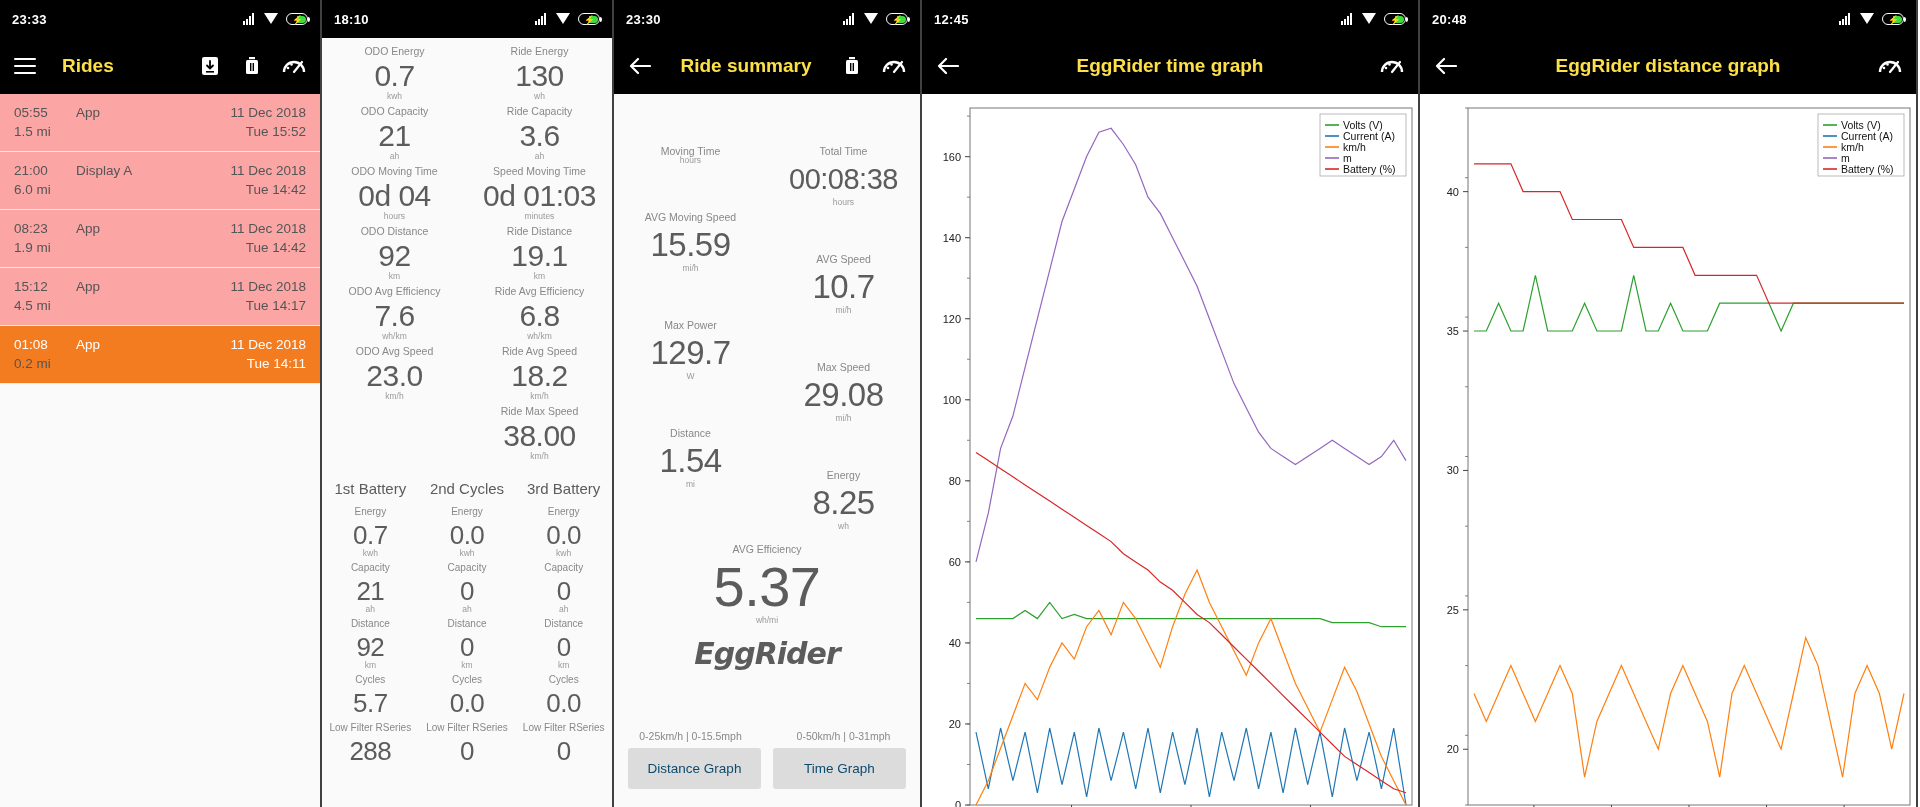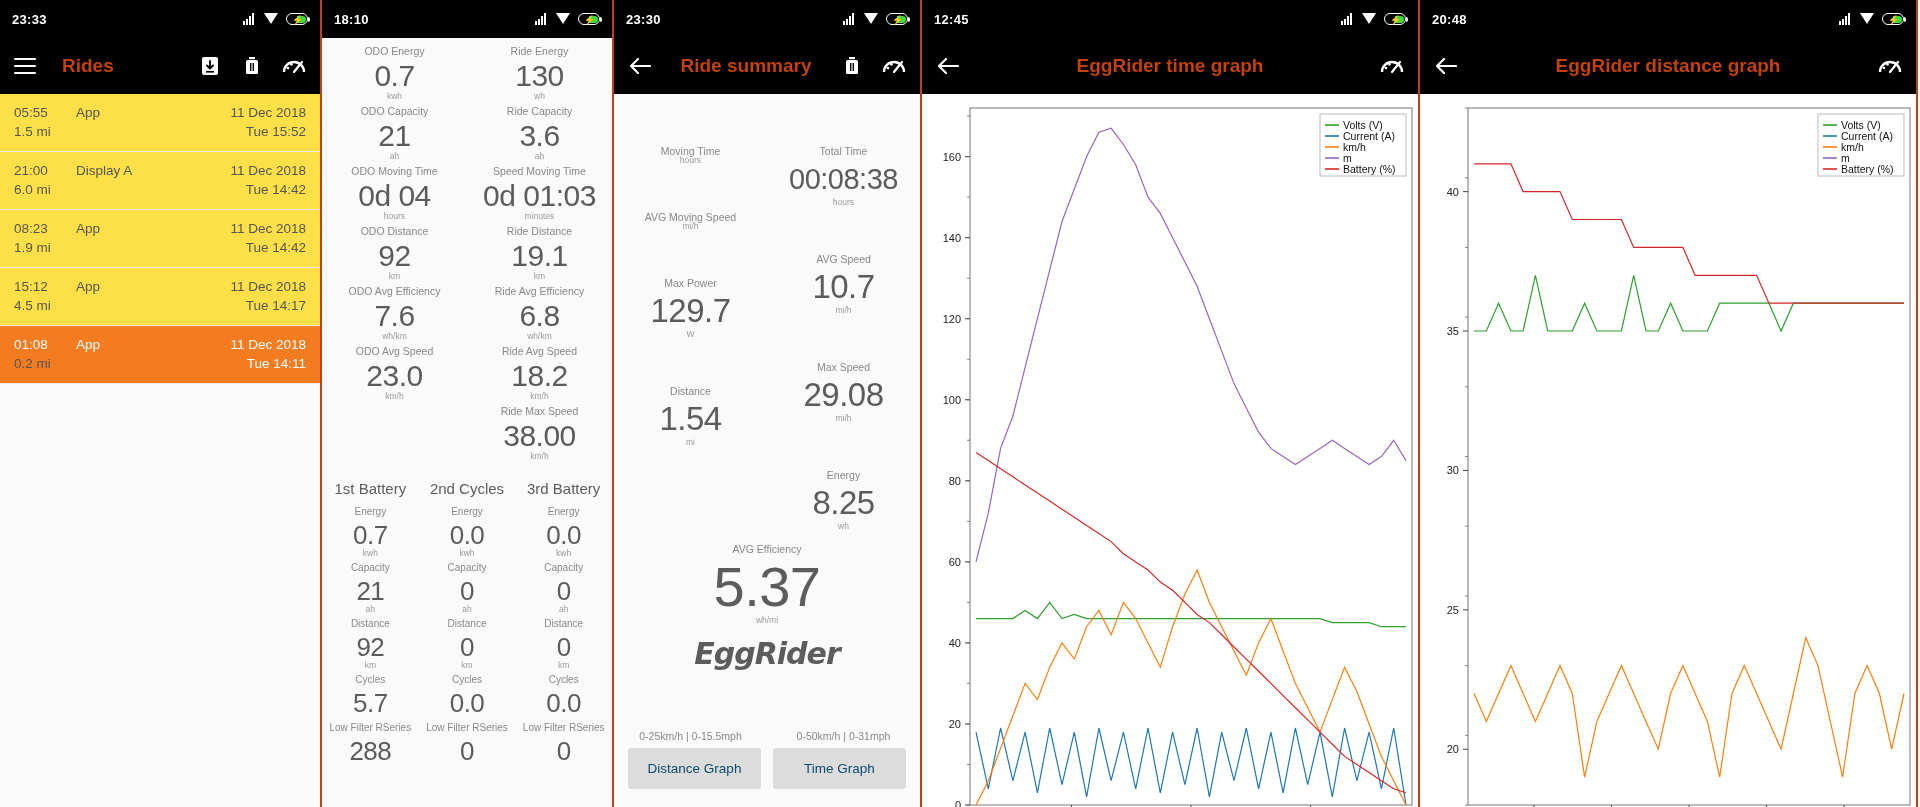--- a/index.html
+++ b/index.html
@@ -1,20 +1,20 @@
 <!DOCTYPE html>
 <html><head>
 <meta charset="utf-8">
 <style>
   * { box-sizing: border-box; margin:0; padding:0; }
   html,body { width:1920px; height:807px; background:#ffffff;
               font-family:"Liberation Sans", sans-serif; overflow:hidden; }
   .screens { display:flex; width:1920px; height:807px; }
   .screen { position:relative; height:807px; background:#fafafa; overflow:hidden;
-            border-right:2px solid #c2410c; }
+            border-right:2px solid #404040; }
   .s1 { width:322px; }
   .s2 { width:292px; }
   .s3 { width:308px; }
   .s4 { width:498px; }
   .s5 { width:498px; }
 
   
   .statusbar { height:38px; background:#000; color:#fff; display:flex;
                align-items:center; padding:0 12px; }
   .sb-time { font-size:13px; font-weight:bold; letter-spacing:.3px; }
@@ -31,36 +31,36 @@
       border-top:11px solid #fff;}
   .ic-batt { width:22px; height:12px; border:1.6px solid #fff; border-radius:6px;
              position:relative; display:flex; align-items:center; }
   .ic-batt::after{content:"";position:absolute;right:-3px;top:3px;width:2px;height:5px;
              background:#fff;border-radius:0 2px 2px 0;}
   .ic-batt .fill{position:absolute;right:1.5px;top:1.5px;bottom:1.5px;width:9px;
              background:#3ddc3d;border-radius:0 4px 4px 0;}
   .ic-batt .bolt{position:absolute;left:5px;top:1px;font-size:9px;line-height:10px;color:#fff;}
 
   
-  .appbar { height:56px; background:#000; color:#c2410c; display:flex; align-items:center;
+  .appbar { height:56px; background:#000; color:#fde047; display:flex; align-items:center;
             padding:0 14px;justify-content:space-between; }
   .appbar .title { font-size:19px; font-weight:bold; }
   .s1 .appbar .title { margin-left:26px; }
   .s2 .appbar .title, .s3 .appbar .title, .s4 .appbar .title, .s5 .appbar .title {
       flex:1; text-align:center; }
   .appbar .acts { margin-left:auto; display:flex; align-items:center; gap:18px; }
   .icon-btn { width:24px; height:24px; display:flex; align-items:center;
               justify-content:center; cursor:pointer; }
   .icon-btn svg { display:block; }
   .hamburger { width:22px; height:16px; display:flex; flex-direction:column;
                justify-content:space-between; cursor:pointer; }
   .hamburger span { display:block; height:2.4px; background:#fff; border-radius:1px; }
 
   
-  .rides { background:#fde047; }
+  .rides { background:#fca5a5; }
   .ride-row { padding:9px 14px 10px 14px; border-bottom:1px solid #ececec; }
   .ride-row.sel { background:#f47c20; }
   .rr-line { display:flex; font-size:13.5px; color:#555; line-height:19px; }
   .rr-time { width:62px; }
   .rr-src  { flex:1; }
   .rr-date { text-align:right; }
   .ride-row.sel .rr-line { color:#fff; }
   .rr-line2 .rr-time { color:#555; }
 
   
@@ -437,20 +437,21 @@
     </div>
     <div class="statsbody">
       <div class="cols2">
         <div class="col" id="rs-left">
             <div class="stat time">
               <div class="lbl">Moving Time</div>
               <div class="unit">hours</div>
             </div>
             <div class="stat">
               <div class="lbl">AVG Moving Speed</div>
+              <div class="val">15.59</div>
               <div class="unit">mi/h</div>
             </div>
             <div class="stat">
               <div class="lbl">Max Power</div>
               <div class="val">129.7</div>
               <div class="unit">W</div>
             </div>
             <div class="stat">
               <div class="lbl">Distance</div>
               <div class="val">1.54</div>

